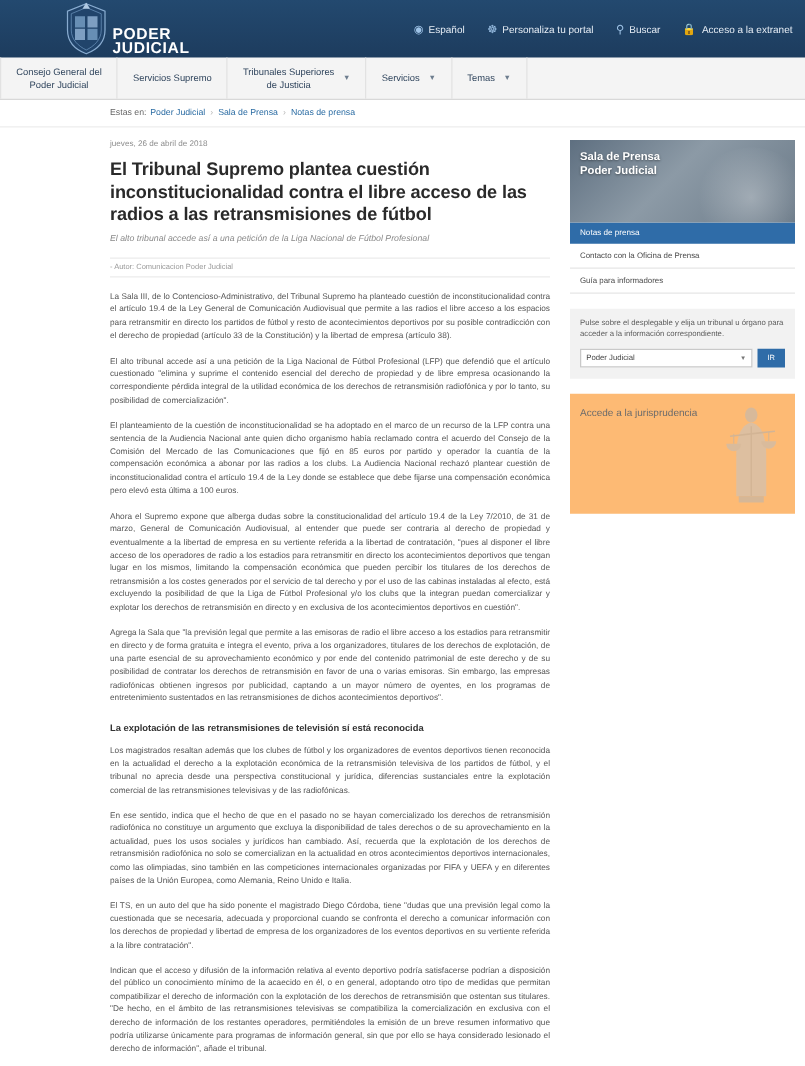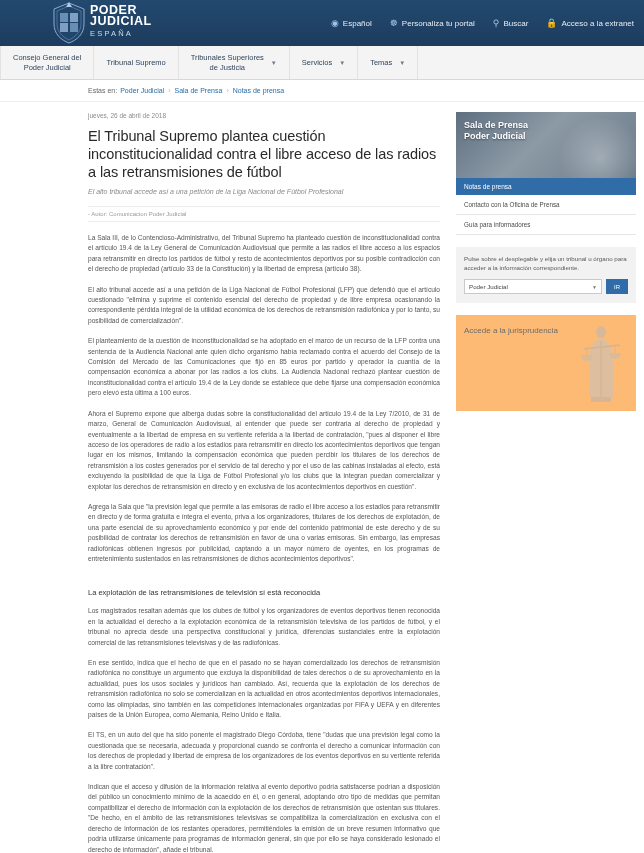--- a/index.html
+++ b/index.html
@@ -23,21 +23,21 @@
     width: 644px; height: 46px;
     position: relative;
     display: flex; align-items: center;
   }
   .crest {
     position: absolute; left: 52px; top: 2px;
     width: 34px; height: 42px;
     opacity: .95;
   }
   .brand {
-    position: absolute; left: 90px; top: 5px;
+    position: absolute; left: 90px; top: 22px;
     color: #fff;
     line-height: 11px;
     letter-spacing: .5px;
   }
   .brand .l1, .brand .l2 { font-size: 12.5px; font-weight: bold; display:block; }
   .brand .l3 { font-size: 7.5px; display:block; letter-spacing: 2.2px; margin-top: 1px; color:#cfdceb; }
 
   .topnav {
     position: absolute; right: 10px; top: 0;
     height: 46px;
@@ -85,21 +85,21 @@
   
   .wrap { width: 644px; display: flex; padding: 10px 0 0 0; }
   .content { width: 360px; margin-left: 88px; padding-right: 8px; }
   .rail { width: 180px; margin-left: 8px; }
 
   
   .date { font-size: 6.5px; color: #8c8c8c; margin-bottom: 8px; }
   h1.title {
     font-size: 14.5px;
     line-height: 18px;
-    font-weight: normal;
+    font-weight: bold;
     color: #2a2a2a;
     margin: 0 0 6px 0;
     letter-spacing: -0.1px;
   }
   .subtitle {
     font-size: 7px; color: #8a8a8a; font-style: italic;
     margin-bottom: 9px; line-height: 10px;
   }
   .author {
     font-size: 6px; color: #9a9a9a;
@@ -110,22 +110,22 @@
   p.body {
     font-size: 6.6px;
     line-height: 10.4px;
     color: #555;
     text-align: justify;
     margin: 0 0 10px 0;
   }
   h2.sec {
     font-size: 7.5px;
     color: #333;
-    font-weight: normal;
-    margin: 24px 0 9px 0;
+    font-weight: bold;
+    margin: 14px 0 9px 0;
   }
 
   
   .rail-card { margin-bottom: 12px; }
   .rail-hero {
     position: relative;
     height: 66px;
     background: linear-gradient(135deg, #5e6f80 0%, #8c9aa6 45%, #6b7a88 100%);
     overflow: hidden;
   }
@@ -241,21 +241,21 @@
       </div>
     </div>
   </div>
 </div>
 
 <div class="mainnav">
   <div class="mi">
     <span>Consejo General del<br>Poder Judicial</span>
   </div>
   <div class="mi">
-    <span>Tribunal Supremo</span>
+    <span>Servicios Supremo</span>
   </div>
   <div class="mi">
     <span>Tribunales Superiores<br>de Justicia</span>
     <span class="car">▼</span>
   </div>
   <div class="mi">
     <span>Servicios</span>
     <span class="car">▼</span>
   </div>
   <div class="mi">

